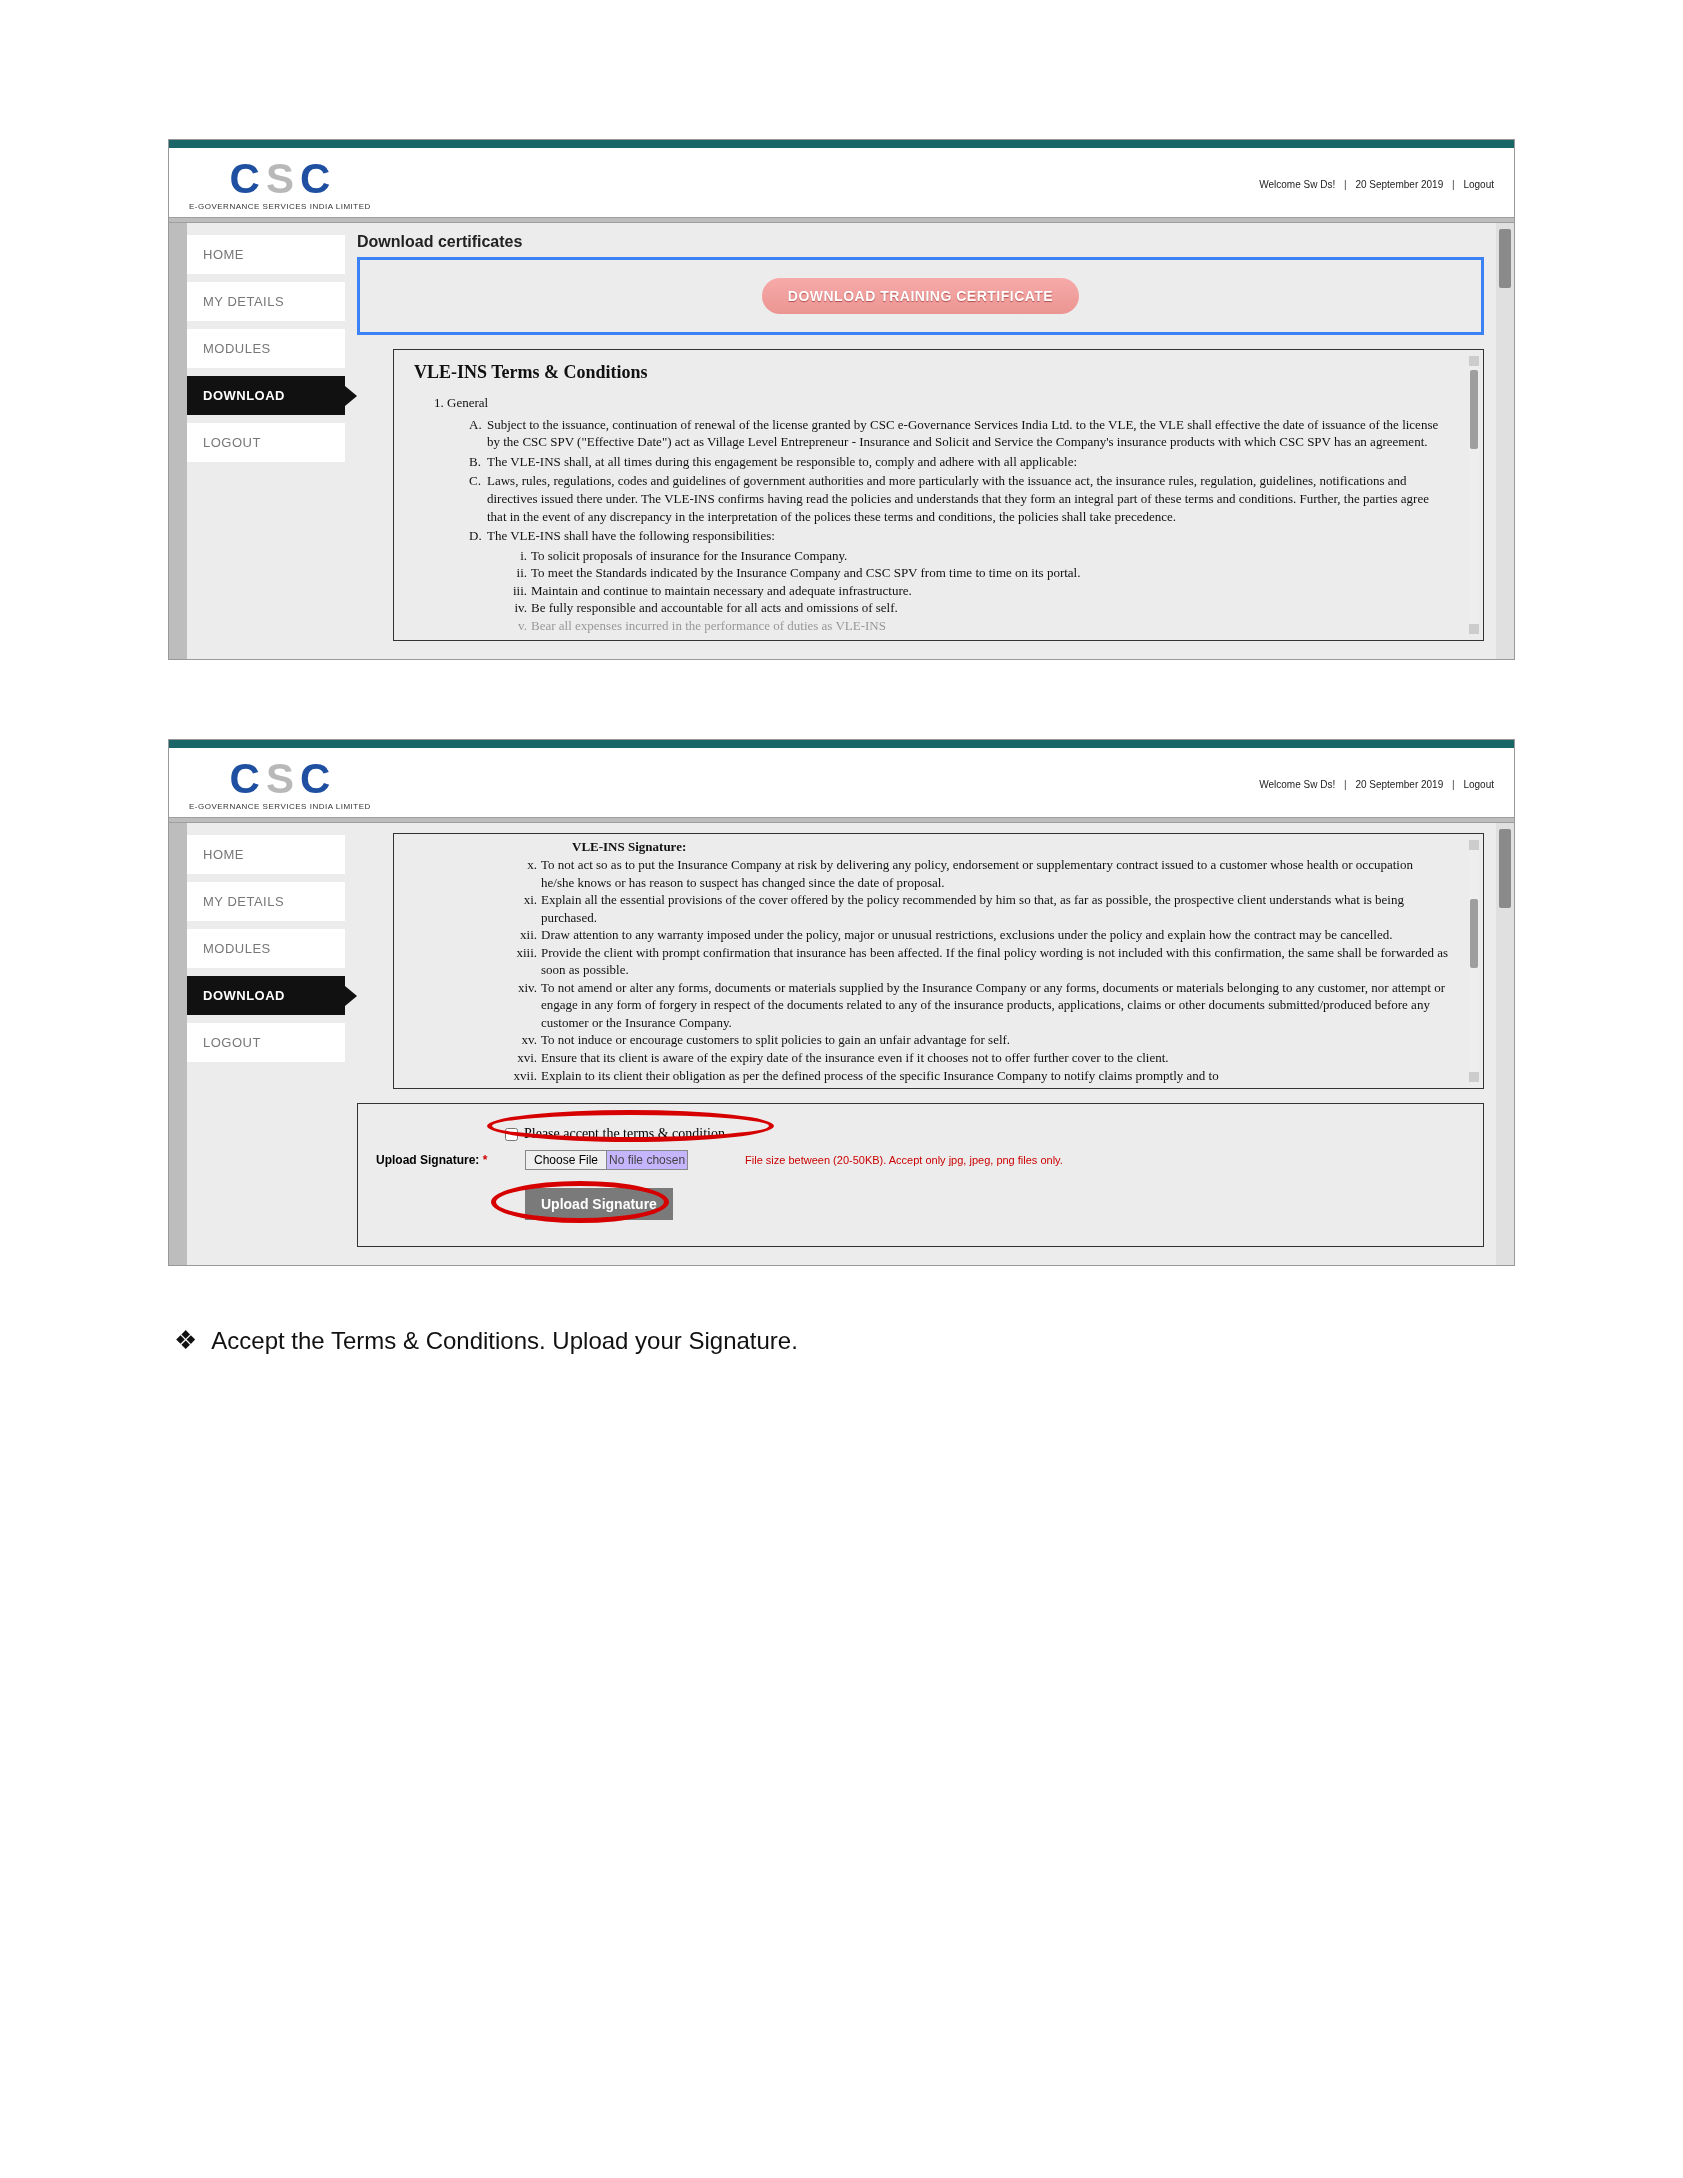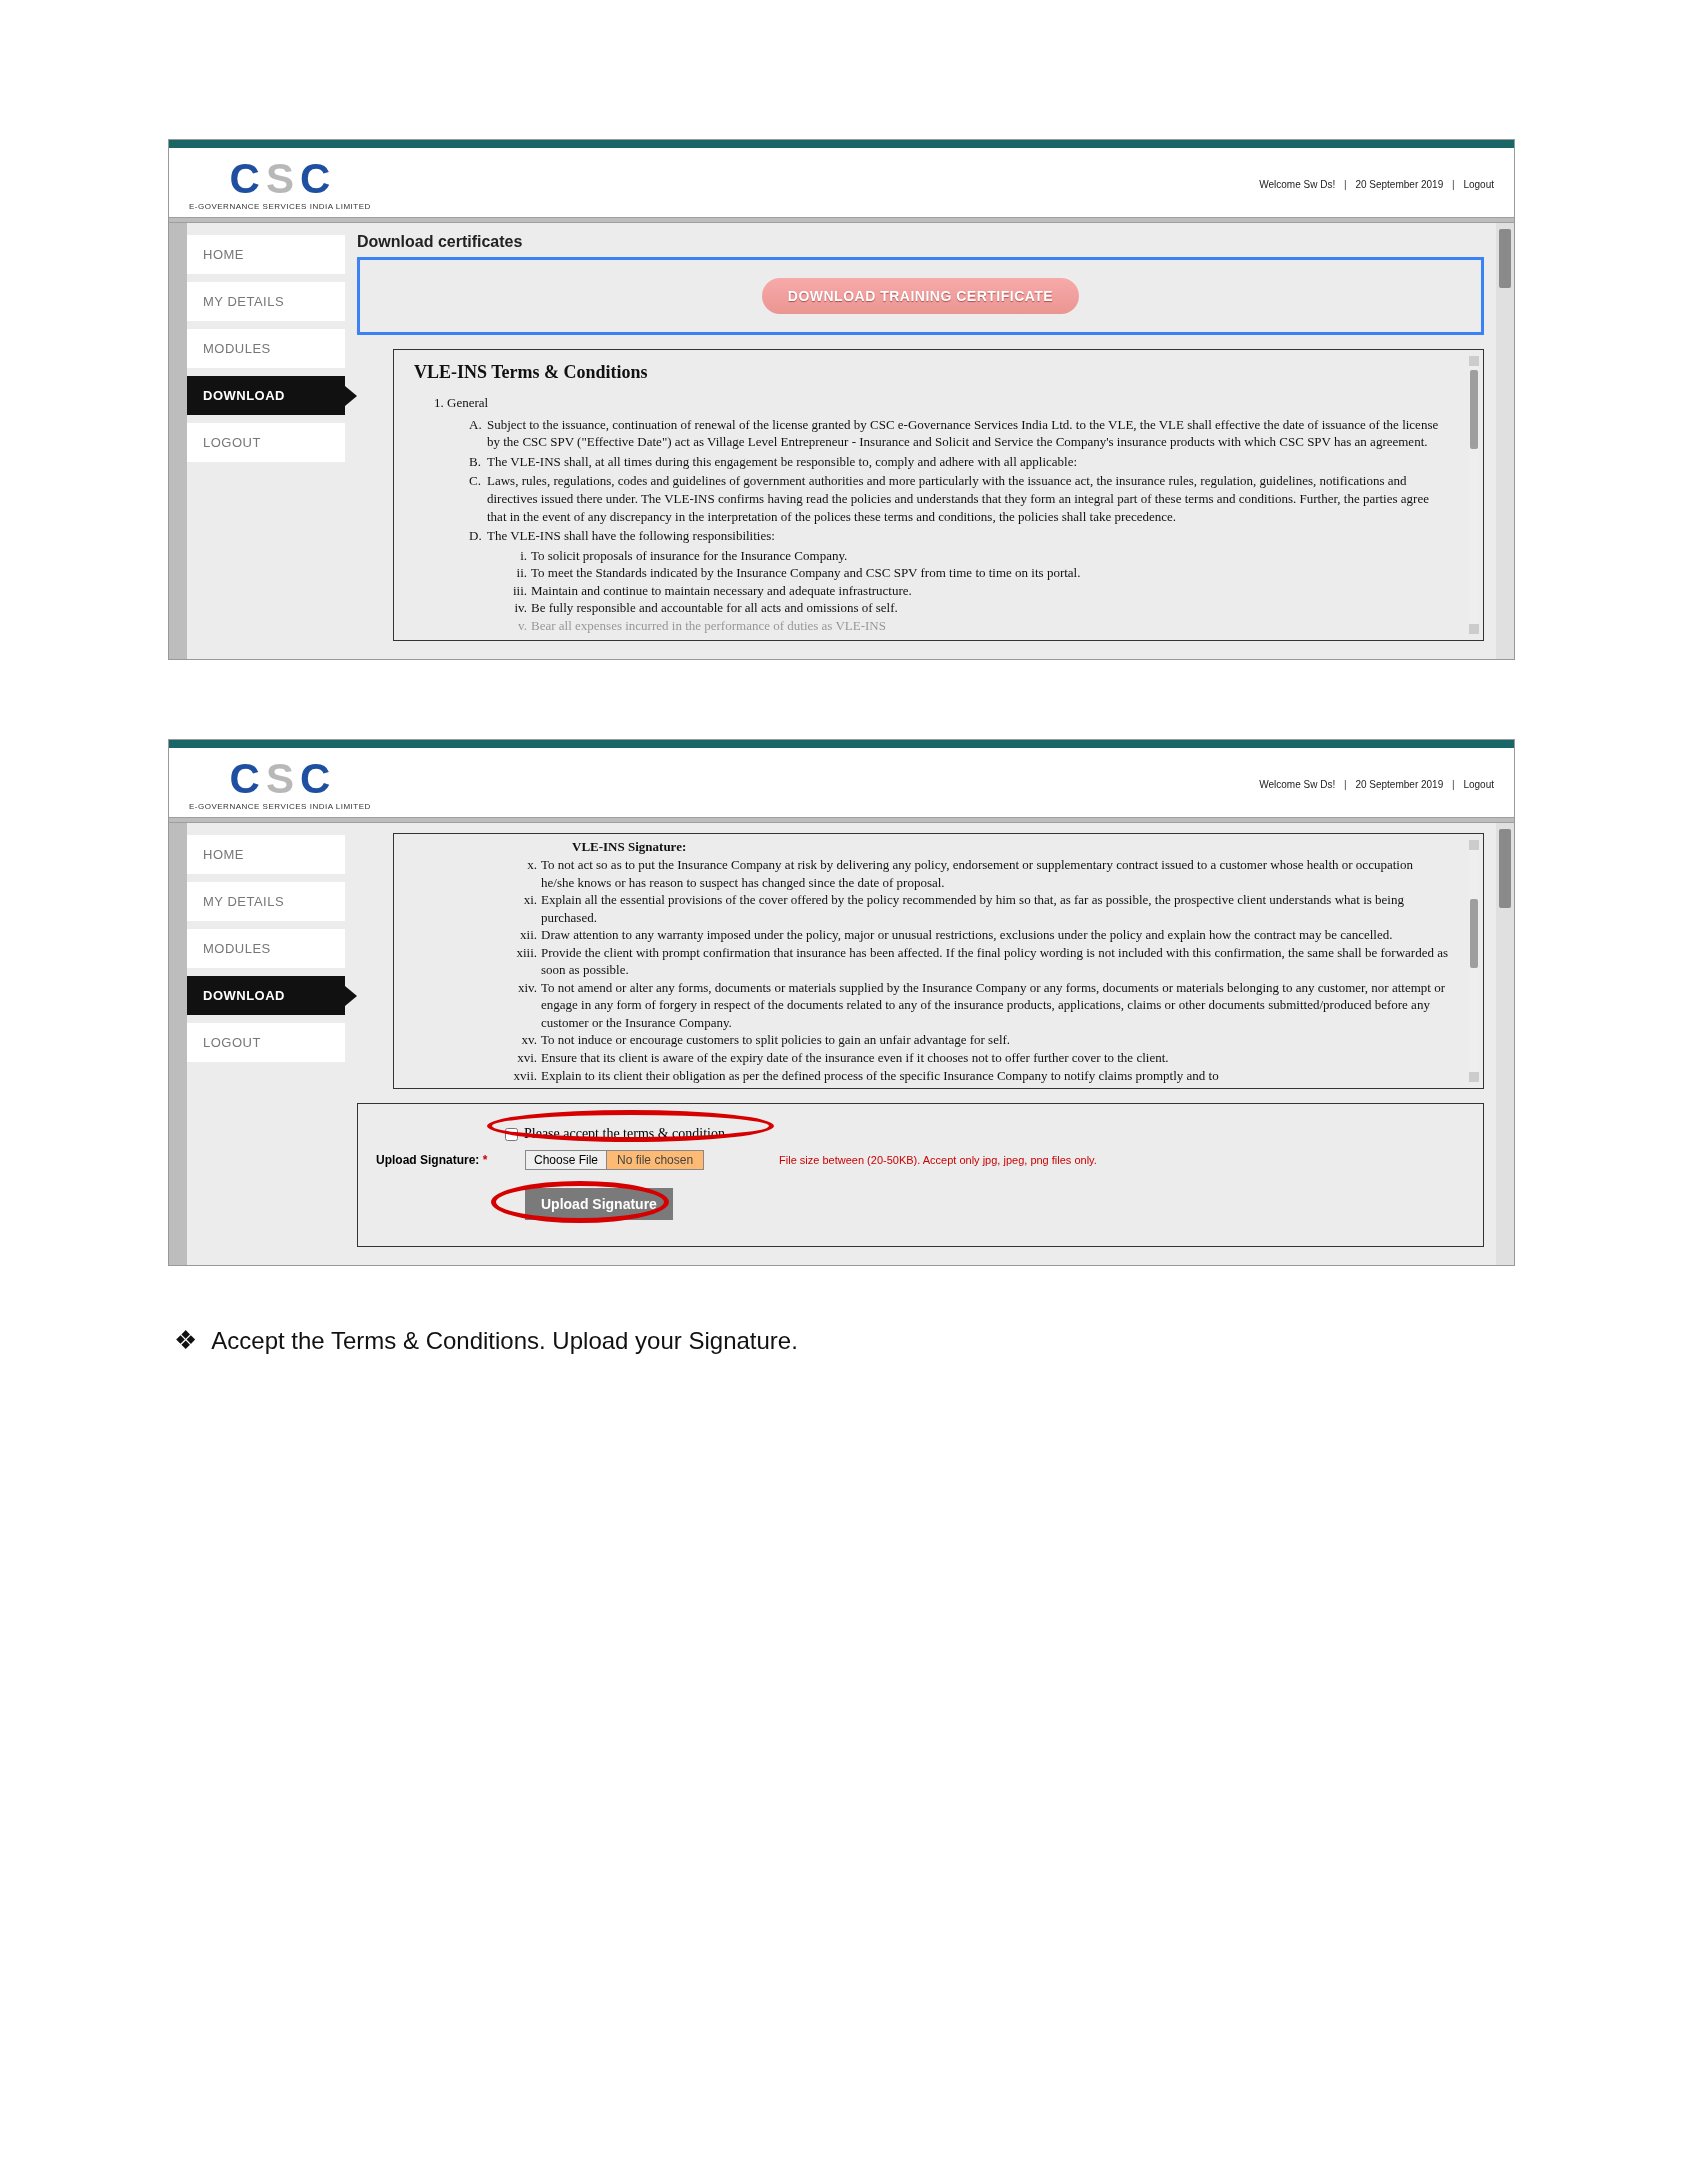--- a/index.html
+++ b/index.html
@@ -56,22 +56,22 @@
 
   .accept-row { display: flex; align-items: center; margin: 12px 0 8px 0; padding-left: 129px; }
   .accept-row input { margin-right: 6px; }
   .accept-row label { font-family: "Times New Roman", serif; font-size: 14px; }
 
   .upload-row { display: flex; align-items: center; margin-bottom: 18px; }
   .upload-label { font-size: 12px; font-weight: bold; width: 149px; }
   .redstar { color: #c00; }
   .file-combo { display: inline-flex; border: 1px solid #888; font-size: 12px; }
   .file-btn { background: #efefef; padding: 2px 8px; border-right: 1px solid #888; }
-  .file-txt { padding: 2px 10px; background: #fdba74; color: #444; }
-  .file-note { color: #c00; font-size: 11px; margin-left: 30px; padding-left: 45px; }
+  .file-txt { padding: 2px 2px; background: #c4b5fd; color: #444; }
+  .file-note { color: #c00; font-size: 11px; margin-left: 12px; padding-left: 45px; }
 
   .submit-row { padding-left: 149px; margin-bottom: 20px; }
   .grey-btn { background: #7a7a7a; color: #fff; border: none; font-size: 14px; font-weight: bold; padding: 8px 16px; cursor: pointer; }
 
   .red-oval { position: absolute; border: 5px solid #d60000; border-radius: 50%; pointer-events: none; }
 
   .instruction-row { display: flex; align-items: baseline; font-size: 24px; color: #111; margin-top: -20px; }
   .bullet { font-size: 26px; margin-right: 14px; margin-left: 6px; }
 
 </style>

